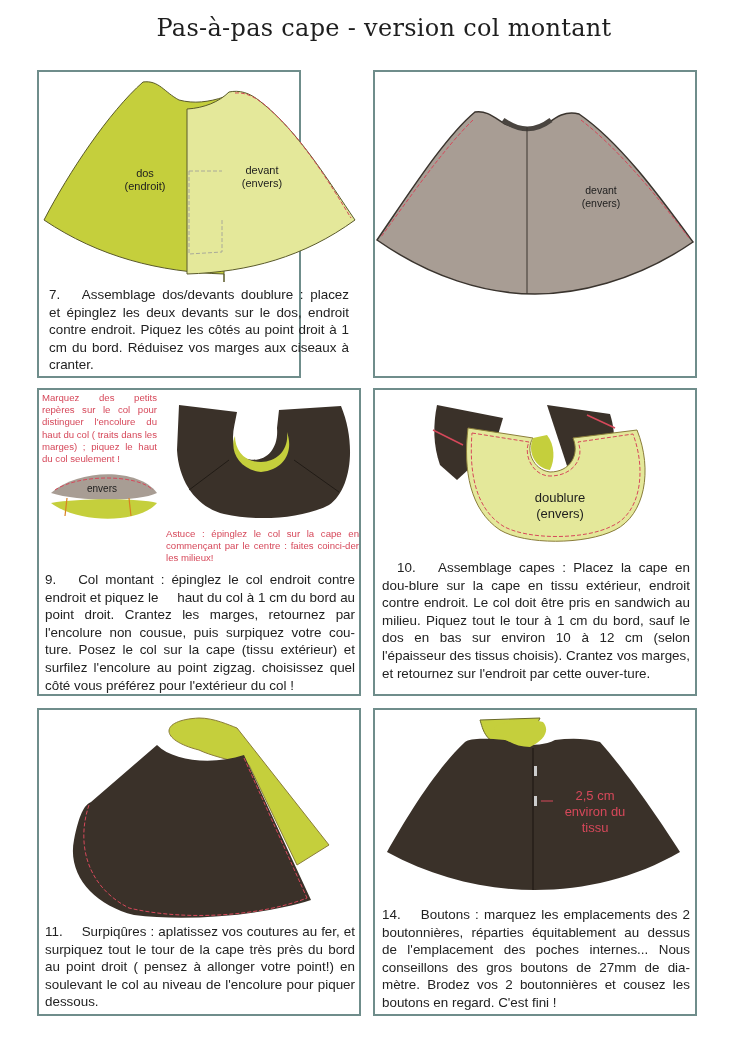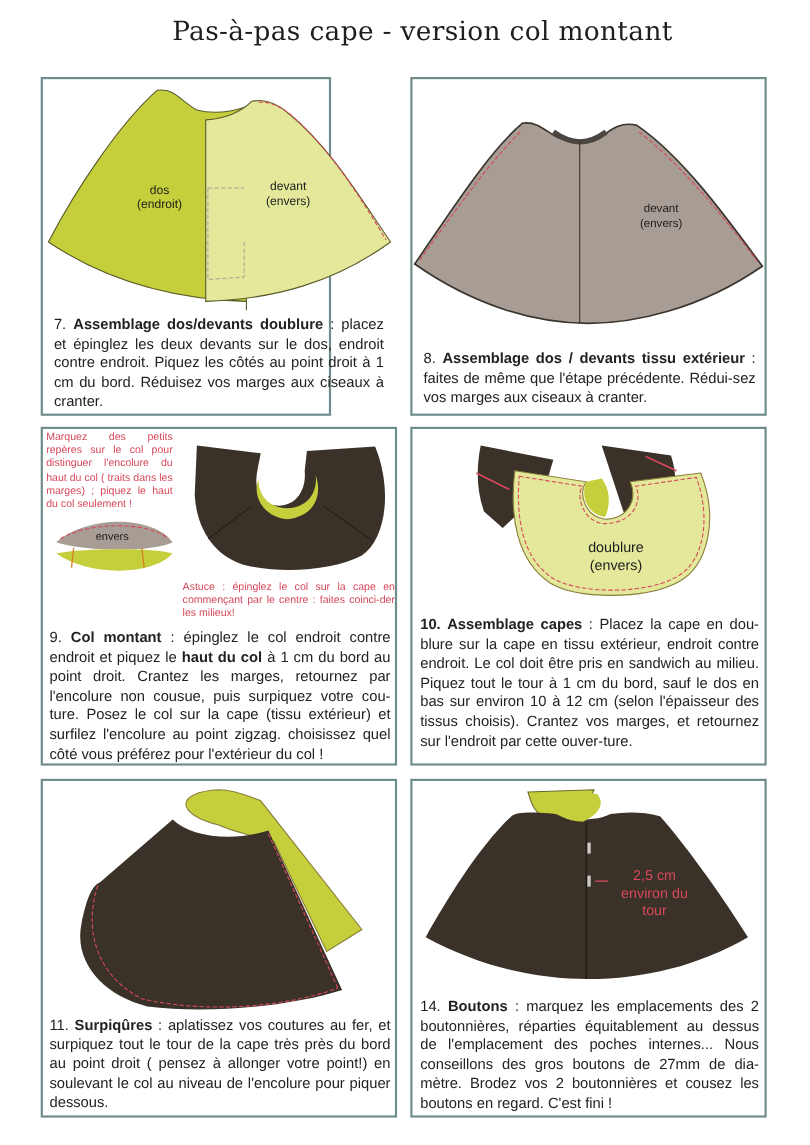--- a/index.html
+++ b/index.html
@@ -1,21 +1,21 @@
 <!DOCTYPE html>
 <html><head>
 <meta charset="utf-8">
 <style>
   html, body { margin:0; padding:0; background:#ffffff; }
   body { width:736px; height:1041px; position:relative; overflow:hidden; font-family:"Liberation Sans", sans-serif; color:#1f1f1f; }
   .title { position:absolute; left:0; top:14px; width:736px; text-align:center; font-family:"DejaVu Serif", serif; font-size:24px; color:#1e1e1e; letter-spacing:0.3px;margin-left:16px; }
   .panel { position:absolute; border:2px solid #6f8d8b; background:#ffffff; box-sizing:border-box; }
   .panel svg { position:absolute; left:0; top:0; }
   .caption { position:absolute; font-size:13.4px; line-height:17.6px; text-align:justify; color:#222; }
-  .caption b { font-weight:bold; }
+  .caption b { font-weight:normal;margin-left:15px; }
   .red { color:#d6485a; }
   .note { position:absolute; font-size:9.6px; line-height:12.2px; text-align:justify; }
   .lbl { position:absolute; font-size:11px; line-height:13px; text-align:center; color:#1d1d1d; }
 </style>
 </head>
 <body>
 
 <div class="title">Pas-à-pas cape - version col montant</div>
 
 <div class="panel" style="left:37px;top:70px;width:264px;height:308px;">
@@ -42,23 +42,20 @@
   <svg width="320" height="230">
     <path d="M100 40 C112 38 120 46 130 52 C145 58 160 58 172 52 C180 46 190 38 204 42 C245 70 285 125 318 170 C260 210 200 222 160 222 C110 222 55 205 2 168 C35 120 70 65 100 40 Z" fill="#a89d94" stroke="#3a342e" stroke-width="1.5"></path>
     <path d="M128 48 C145 60 160 60 176 48" fill="none" stroke="#4a4540" stroke-width="5"></path>
     <line x1="152" y1="55" x2="152" y2="222" stroke="#3a342e" stroke-width="1"></line>
     <path d="M98 48 C70 75 35 125 6 165" fill="none" stroke="#d6485a" stroke-width="1" stroke-dasharray="4,2"></path>
     <path d="M206 48 C245 78 285 128 314 166" fill="none" stroke="#d6485a" stroke-width="1" stroke-dasharray="4,2"></path>
   </svg>
   <div class="lbl" style="left:186px;top:112px;width:80px;font-size:10.5px;">
     <div>devant</div>
     <div>(envers)</div>
-  </div>
-  <div class="caption" style="left:10px;top:245px;width:302px;">
-    <span>8.</span> <b>Assemblage dos / devants tissu extérieur</b><span> : faites de même que l'étape précédente. Rédui-sez vos marges aux ciseaux à cranter.</span>
   </div>
 </div>
 
 <div class="panel" style="left:37px;top:388px;width:324px;height:308px;">
   <div class="note red" style="left:3px;top:2px;width:115px;">Marquez des petits repères sur le col pour distinguer l'encolure du haut du col ( traits dans les marges) ; piquez le haut du col seulement !</div>
   <svg width="324" height="170">
     <path d="M12 103 C40 78 100 78 118 103 C100 112 40 112 12 103 Z" fill="#a89d94"></path>
     <path d="M16 100 C40 84 98 84 114 100" fill="none" stroke="#d6485a" stroke-width="1" stroke-dasharray="4,2"></path>
     <path d="M12 113 C40 108 100 108 118 113 C100 134 40 134 12 113 Z" fill="#c5cf3c"></path>
     <line x1="28" y1="108" x2="26" y2="126" stroke="#d98020" stroke-width="1.2"></line>
@@ -111,18 +108,18 @@
     <path d="M130 30 C110 28 95 28 90 32 C60 60 30 110 12 142 C60 168 110 180 160 180 C210 180 260 168 305 142 C285 110 250 60 225 32 C210 28 195 28 180 30 C170 35 160 35 145 35 Z" fill="#3a3129"></path>
     <path d="M118 18 C130 10 150 8 168 12 C175 20 170 30 155 37 C140 37 128 30 118 18 Z" fill="#c5cf3c"></path>
     <line x1="158" y1="38" x2="158" y2="180" stroke="#1a1510" stroke-width="1"></line>
     <rect x="159" y="56" width="3" height="10" fill="#cccccc"></rect>
     <rect x="159" y="86" width="3" height="10" fill="#cccccc"></rect>
     <line x1="166" y1="91" x2="178" y2="91" stroke="#d6485a" stroke-width="1"></line>
   </svg>
   <div class="lbl red" style="left:180px;top:78px;width:80px;font-size:13px;line-height:16px;color:#d6485a;">
     <div>2,5 cm</div>
     <div>environ du</div>
-    <div>tour</div>
+    <div>tissu</div>
   </div>
   <div class="caption" style="left:7px;top:196px;width:308px;">
     <span>14.</span> <b>Boutons</b><span> : marquez les emplacements des 2 boutonnières, réparties équitablement au dessus de l'emplacement des poches internes... Nous conseillons des gros boutons de 27mm de dia-mètre. Brodez vos 2 boutonnières et cousez les boutons en regard. C'est fini  !</span>
   </div>
 </div>
 
 </body></html>

